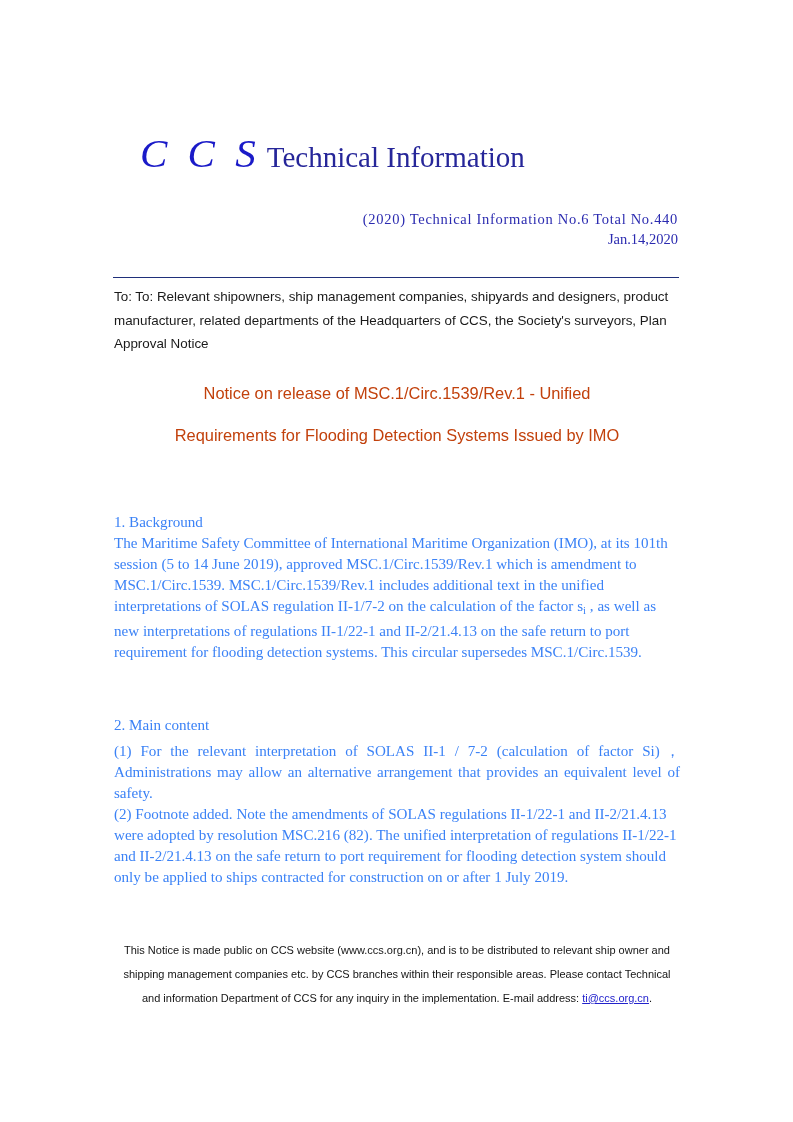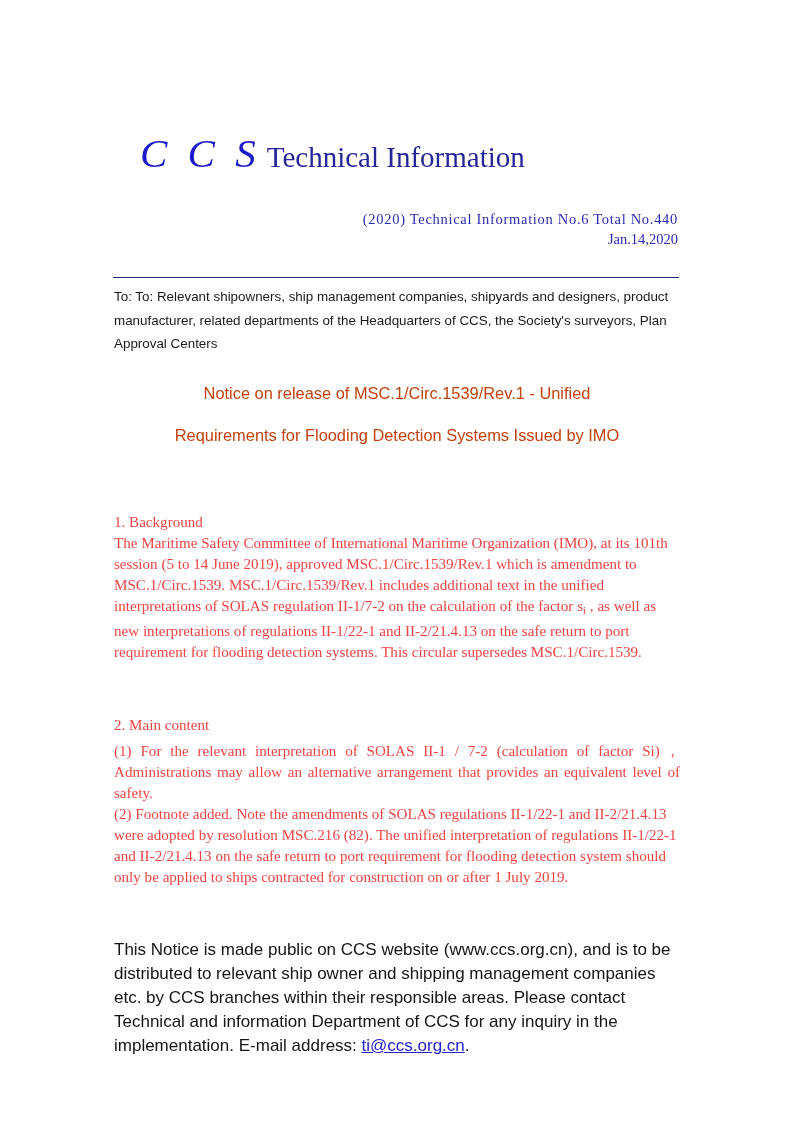--- a/index.html
+++ b/index.html
@@ -107,21 +107,21 @@
   }
 
   
   .section {
     position: absolute;
     left: 114px;
     width: 566px;
     font-family: "Liberation Serif", "DejaVu Serif", serif;
     font-size: 15.1px;
     line-height: 21px;
-    color: #ef4444;
+    color: #3b82f6;
   }
   .section-heading {
     display: block;
     margin-bottom: 0;
   }
   .para {
     display: block;
     text-align: left;
   }
   .para.justify {
@@ -138,24 +138,24 @@
     vertical-align: -0.28em;
   }
 
   
   .closing {
     position: absolute;
     left: 114px;
     top: 938px;
     width: 566px;
     font-family: "Liberation Sans", "DejaVu Sans", sans-serif;
-    font-size: 17px;
+    font-size: 11px;
     line-height: 24px;
     color: #141414;
-    text-align: left;
+    text-align: center;
   }
   .email-link {
     color: #2222cc;
     text-decoration: underline;
     cursor: pointer;
   }
 </style>
 </head>
 <body>
 
@@ -165,21 +165,21 @@
     <span class="masthead-ccs">C C S</span><span class="masthead-rest">Technical Information</span>
   </div>
 
   <div class="issue-block">
     <span class="issue-line l1">(2020) Technical Information No.6 Total No.440</span>
     <span class="issue-line">Jan.14,2020</span>
   </div>
 
   <div class="divider"></div>
 
-  <div class="recipients">To: To: Relevant shipowners, ship management companies, shipyards and designers, product manufacturer, related departments of the Headquarters of CCS, the Society's surveyors, Plan Approval Centers</div>
+  <div class="recipients">To: To: Relevant shipowners, ship management companies, shipyards and designers, product manufacturer, related departments of the Headquarters of CCS, the Society's surveyors, Plan Approval Notice</div>
 
   <div class="doc-title">
     <span class="tline">Notice on release of MSC.1/Circ.1539/Rev.1 - Unified</span>
     <span class="tline">Requirements for Flooding Detection Systems Issued by IMO</span>
   </div>
 
   <div class="section sec-background">
     <span class="section-heading">1. Background</span>
     <span class="para"><span>The Maritime Safety Committee of International Maritime Organization (IMO), at its 101th session (5 to 14 June 2019), approved MSC.1/Circ.1539/Rev.1 which is amendment to MSC.1/Circ.1539. MSC.1/Circ.1539/Rev.1 includes additional text in the unified interpretations of SOLAS regulation II-1/7-2 on the calculation of the factor s</span><sub>i</sub><span> , as well as new interpretations of regulations II-1/22-1 and II-2/21.4.13 on the safe return to port requirement for flooding detection systems. This circular supersedes MSC.1/Circ.1539.</span></span>
   </div>

